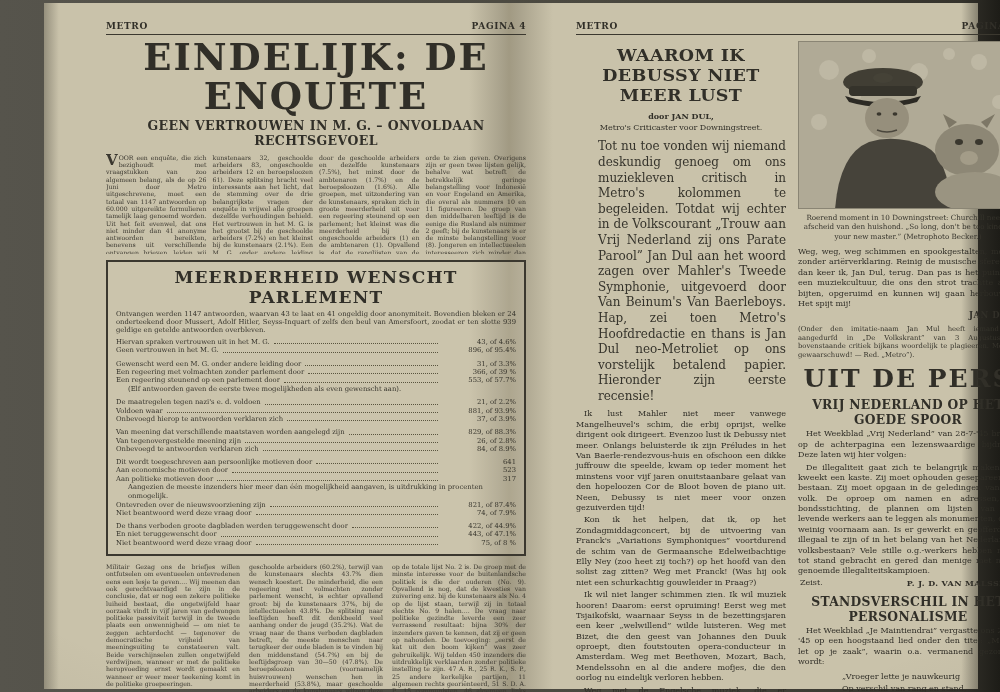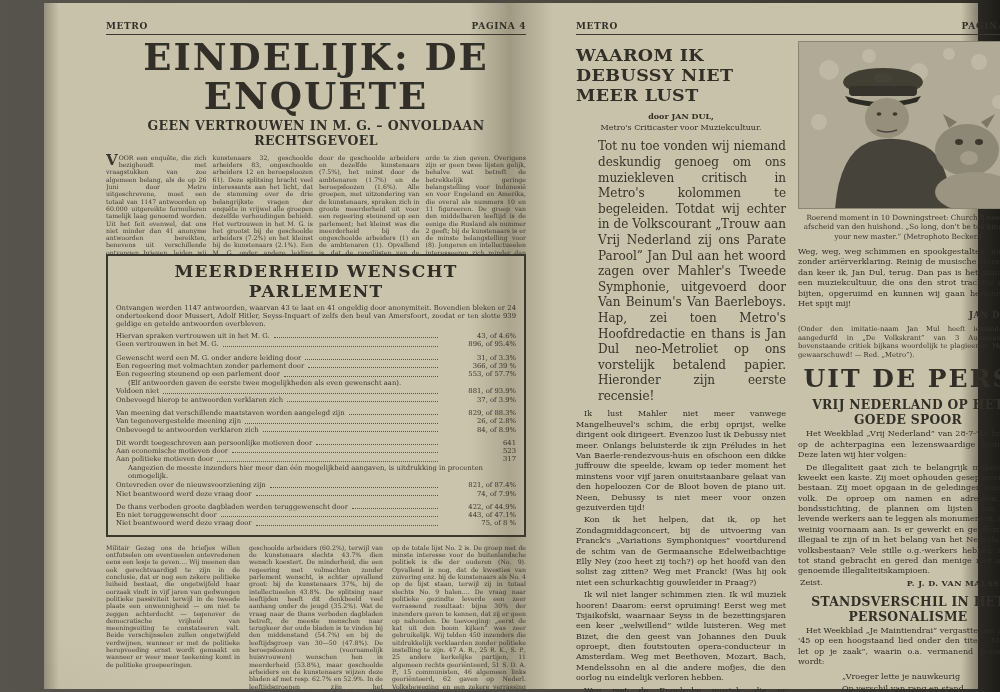--- a/index.html
+++ b/index.html
@@ -22,35 +22,35 @@
   .pg-left  { position:absolute; left:62px;  top:18px; width:420px; }
   .pg-right { position:absolute; left:532px; top:18px; width:440px; }
   .mast { display:flex; justify-content:space-between; align-items:flex-end;
           font-size:9px; font-weight:bold; letter-spacing:.6px;
           border-bottom:1.5px solid #3b382f; padding-bottom:3px; }
   .hl4 { font-size:37px; font-weight:bold; text-align:center; letter-spacing:2px; margin-top:3px; line-height:1.05; }
   .sub4 { font-size:12.5px; font-weight:bold; text-align:center; letter-spacing:.4px; margin-top:2px; }
   .topcols { display:flex; gap:6px; margin-top:6px; height:100px; overflow:hidden; }
   .topcols .c { flex:1; font-size:6.2px; line-height:1.18; text-align:justify; color:#3a372f; }
   .dcap { float:left; font-size:15px; line-height:12px; font-weight:bold; margin-right:1px; }
-  .surveybox { border:2px solid #3b382f; padding:5px 8px 7px; background:rgba(210,203,178,.25); }
+  .surveybox { border:2px solid #3b382f; margin-top:6px; padding:5px 8px 7px; background:rgba(210,203,178,.25); }
   .sb-title { text-align:center; font-size:17px; font-weight:bold; letter-spacing:1.2px; margin-bottom:3px; }
   .sb-intro { font-size:6.8px; line-height:1.2; text-align:justify; color:#35332b; margin-bottom:4px; }
   .srow { display:flex; align-items:flex-end; font-size:6.8px; line-height:1.22; color:#35332b; }
   .srow .dots { flex:1; border-bottom:1px dotted #5a553f; margin:0 4px 2px; }
   .srow .val { min-width:74px; text-align:right; white-space:nowrap; }
   .snote { font-size:6.8px; color:#35332b; padding-left:12px; line-height:1.3; }
   .gap { margin-top:5px; }
   .botcols { display:flex; gap:9px; margin-top:7px; height:250px; overflow:hidden; }
   .botcols .c { flex:1; font-size:6.2px; line-height:1.18; text-align:justify; color:#3a372f; }
   .botcols p { margin-bottom:4px; }
   .cols5 { display:flex; gap:12px; margin-top:6px; }
   .colL { width:210px; }
   .colR { flex:1; }
-  .hl5 { font-size:17.5px; font-weight:bold; text-align:left; line-height:1.15; letter-spacing:.4px; margin-top:4px; }
+  .hl5 { font-size:17.5px; font-weight:bold; text-align:center; line-height:1.15; letter-spacing:.4px; margin-top:4px; }
   .byline { text-align:center; font-size:8px; font-weight:bold; margin-top:6px; }
   .byline2 { text-align:center; font-size:8px; margin-top:2px; }
   .intro5 { margin:7px 0 5px 22px; font-size:12px; line-height:1.3; text-align:justify; color:#35332b; }
   .body { font-size:8px; line-height:1.3; text-align:justify; text-indent:8px; color:#2f2d26; margin-top:2px; }
   .rule { border-top:2px solid #3b382f; margin:8px 0 7px; }
   .cartoon { border:2px solid #3b382f; height:212px; position:relative; overflow:hidden; background:#c6bfa7; }
   .photo { height:168px; position:relative; overflow:hidden; border:1px solid #8a8574; background:#aba691; }
   .caption { font-size:7.2px; line-height:1.3; text-align:center; margin-top:4px; color:#35332b; }
   .afterword { font-size:8px; line-height:1.3; text-align:justify; margin-top:6px; color:#2f2d26; }
   .sig { text-align:right; font-size:8.5px; font-weight:bold; margin-top:1px; letter-spacing:.5px; }
@@ -105,22 +105,27 @@
           <span>Een regeering met volmachten zonder parlement door</span>
           <span class="dots"></span>
           <span class="val">366, of 39 %</span>
         </div>
       <div class="srow">
           <span>Een regeering steunend op een parlement door</span>
           <span class="dots"></span>
           <span class="val">553, of 57.7%</span>
         </div>
       <div class="snote">(Elf antwoorden gaven de eerste twee mogelijkheden als even gewenscht aan).</div>
-      <div class="srow">
-          <span>Voldoen niet</span>
+      <div class="srow gap">
+          <span>De maatregelen tegen nazi's e. d. voldoen</span>
+          <span class="dots"></span>
+          <span class="val">21, of 2.2%</span>
+        </div>
+      <div class="srow">
+          <span>Voldoen waar</span>
           <span class="dots"></span>
           <span class="val">881, of 93.9%</span>
         </div>
       <div class="srow">
           <span>Onbevoegd hierop te antwoorden verklaren zich</span>
           <span class="dots"></span>
           <span class="val">37, of 3.9%</span>
         </div>
       <div class="srow gap">
           <span>Van meening dat verschillende maatstaven worden aangelegd zijn</span>
@@ -197,21 +202,21 @@
     </div>
 
     <div class="cols5">
 
       <div class="colL">
         <div class="hl5">
           <div>WAAROM IK DEBUSSY NIET</div>
           <div>MEER LUST</div>
         </div>
         <div class="byline">door JAN DUL,</div>
-        <div class="byline2">Metro's Criticaster voor Muziekcultuur.</div>
+        <div class="byline2">Metro's Criticaster voor Downingstreet.</div>
         <div class="intro5">Tot nu toe vonden wij niemand deskundig genoeg om ons muziekleven critisch in Metro's kolommen te begeleiden. Totdat wij echter in de Volkscourant „Trouw aan Vrij Nederland zij ons Parate Parool” Jan Dul aan het woord zagen over Mahler's Tweede Symphonie, uitgevoerd door Van Beinum's Van Baerleboys. Hap, zei toen Metro's Hoofdredactie en thans is Jan Dul neo-Metroliet op ons vorstelijk betalend papier. Hieronder zijn eerste recensie!</div>
         <p class="body">Ik lust Mahler niet meer vanwege Mangelheuvel's schim, die erbij oprijst, welke dirigent ook dirigeert. Evenzoo lust ik Debussy niet meer. Onlangs beluisterde ik zijn Préludes in het Van Baerle-rendezvous-huis en ofschoon een dikke juffrouw die speelde, kwam op ieder moment het minstens voor vijf jaren onuitstaanbare gelaat van den hopeloozen Cor de Bloot boven de piano uit. Neen, Debussy is niet meer voor onzen gezuiverden tijd!</p>
         <p class="body">Kon ik het helpen, dat ik, op het Zondagmiddagconcert, bij de uitvoering van Franck's „Variations Symphoniques” voortdurend de schim van de Germaansche Edelweibachtige Elly Ney (zoo heet zij toch?) op het hoofd van den solist zag zitten? Weg met Franck! (Was hij ook niet een schurkachtig gouwleider in Praag?)</p>
         <p class="body">Ik wil niet langer schimmen zien. Ik wil muziek hooren! Daarom: eerst opruiming! Eerst weg met Tsjaikofski, waarnaar Seyss in de bezettingsjaren een keer „welwillend” wilde luisteren. Weg met Bizet, die den geest van Johannes den Duuk oproept, dien foutstouten opera-conducteur in Amsterdam. Weg met Beethoven, Mozart, Bach, Mendelssohn en al die andere mofjes, die den oorlog nu eindelijk verloren hebben.</p>
         <p class="body">Weg met de Engelsche muziek, die er voortdurend aan herinnert, dat de Engelsche radio Duitsche muziek door bleef spelen......</p>
         <div class="rule"></div>
 
         <div class="cartoon">
           <svg width="206" height="208" viewBox="0 0 206 208">
             <rect x="0" y="0" width="206" height="208" fill="#c6bfa7"></rect>

